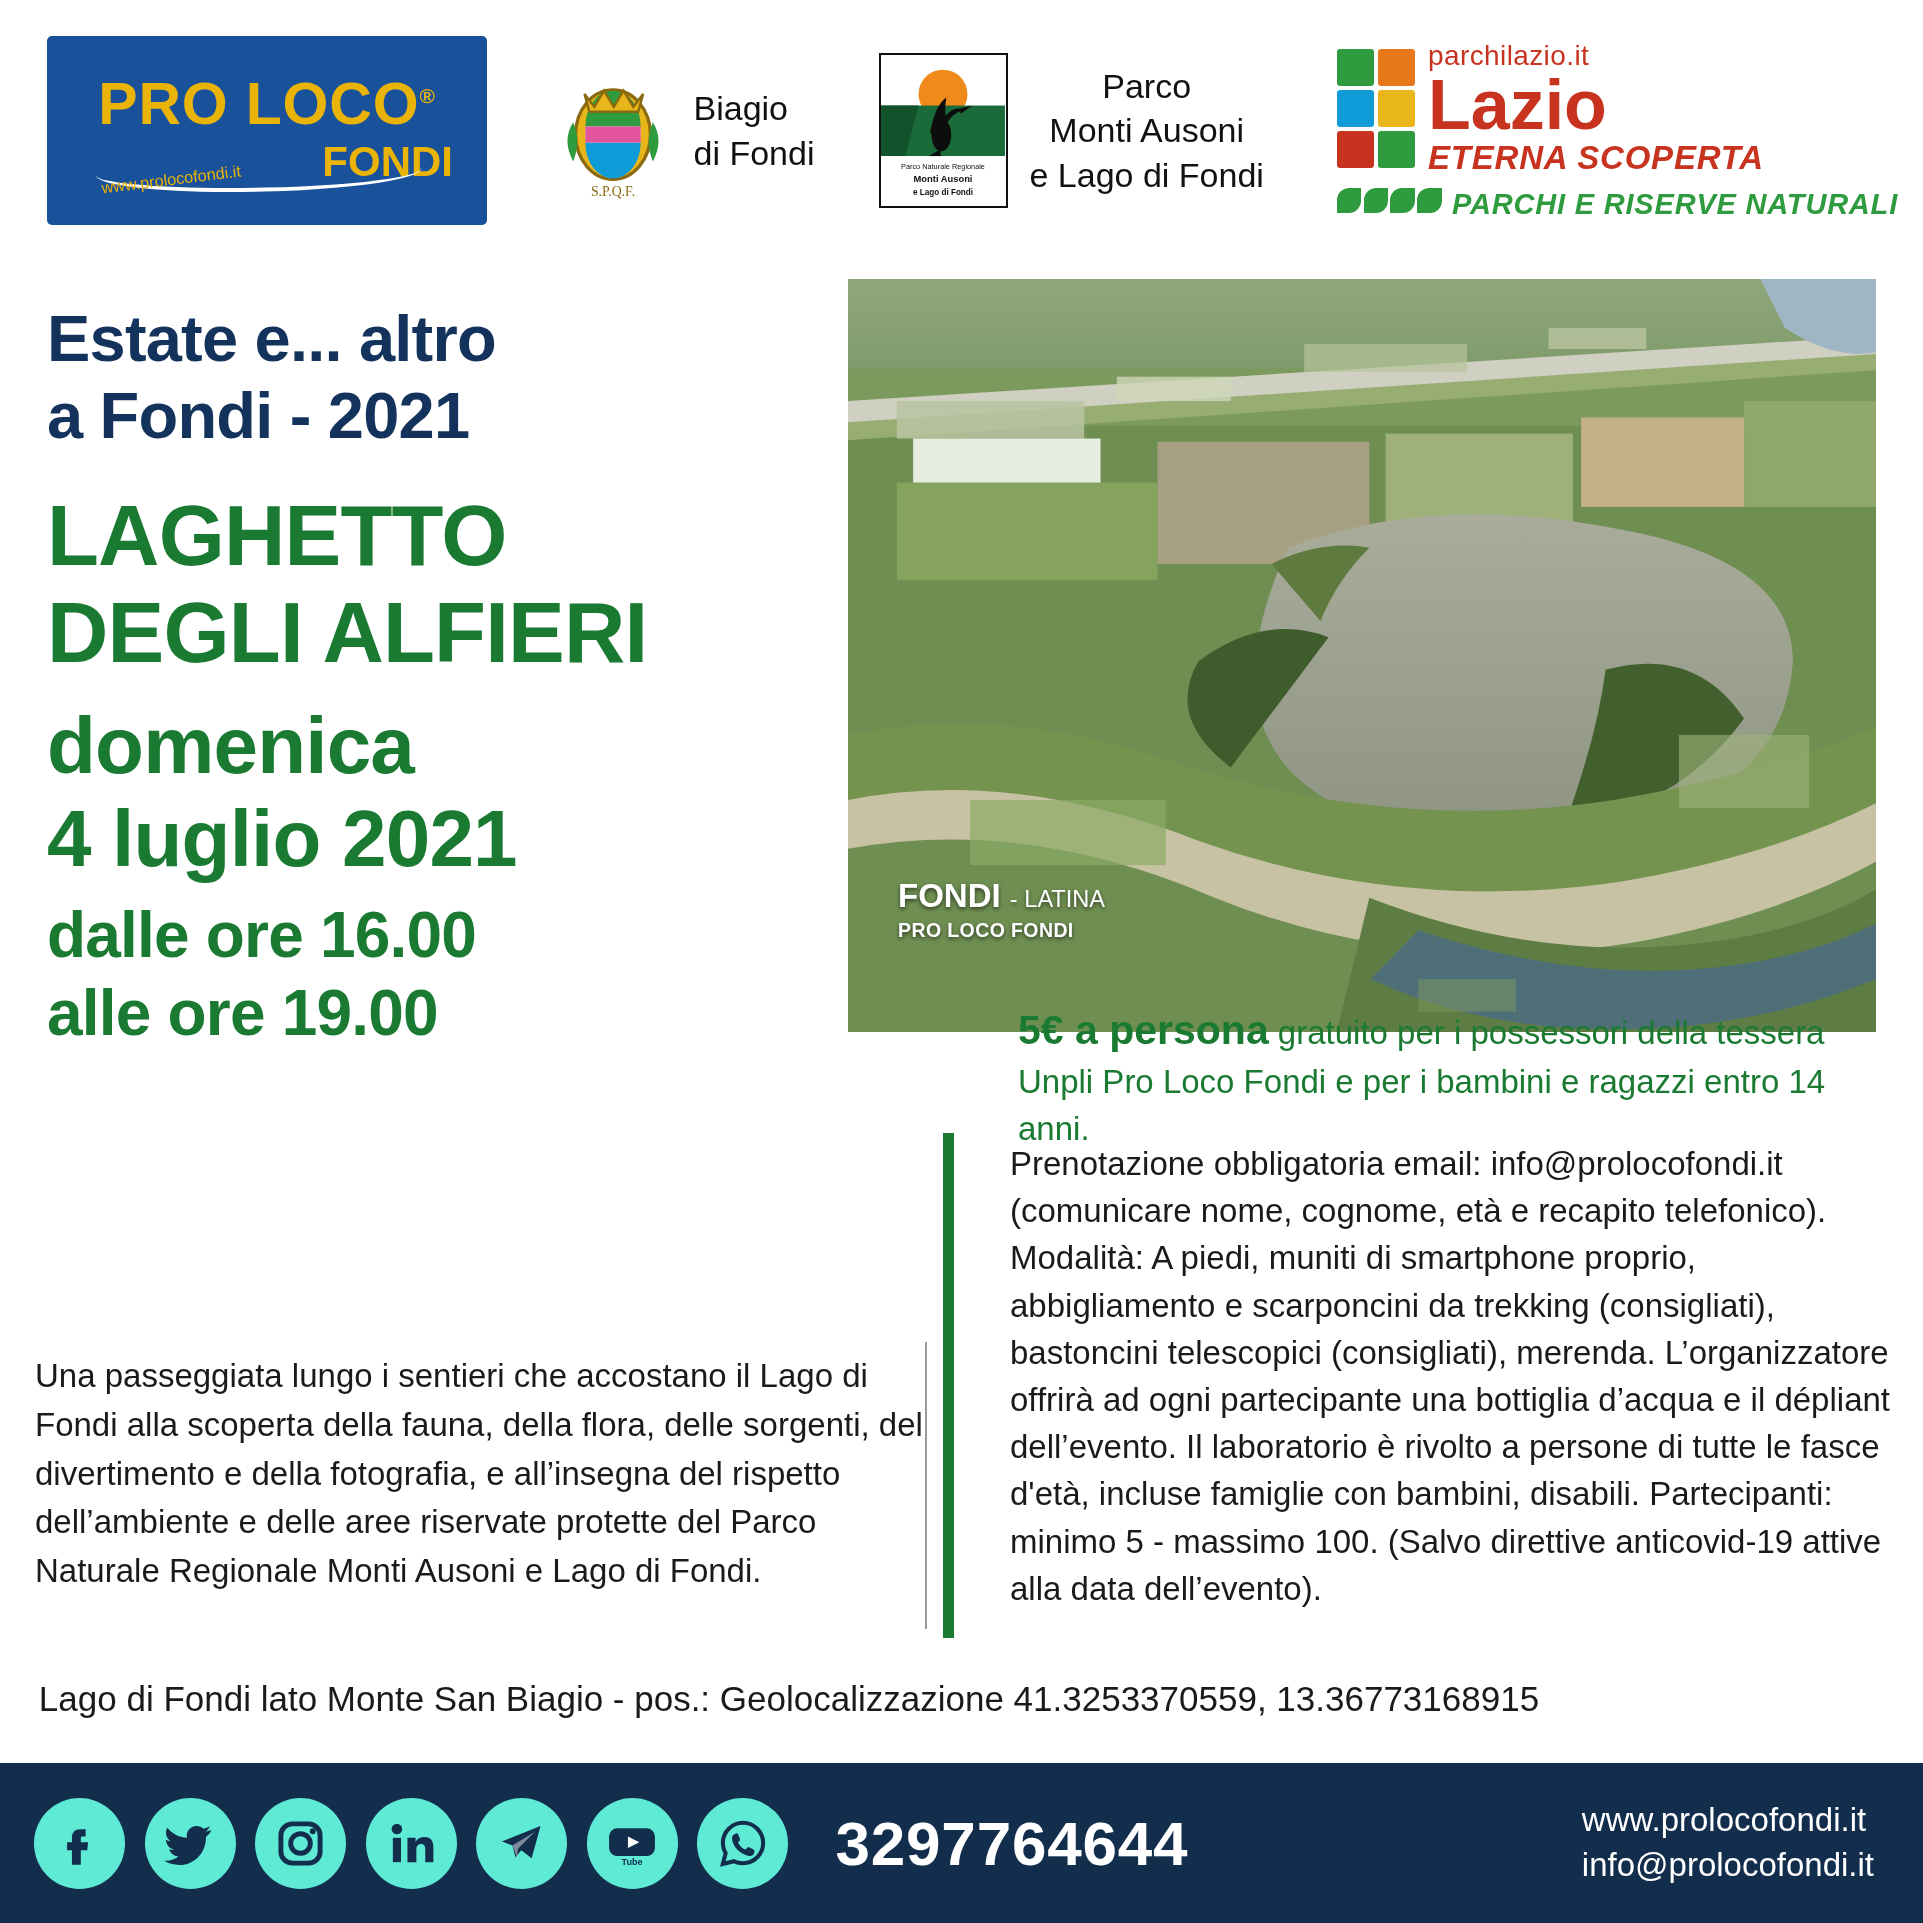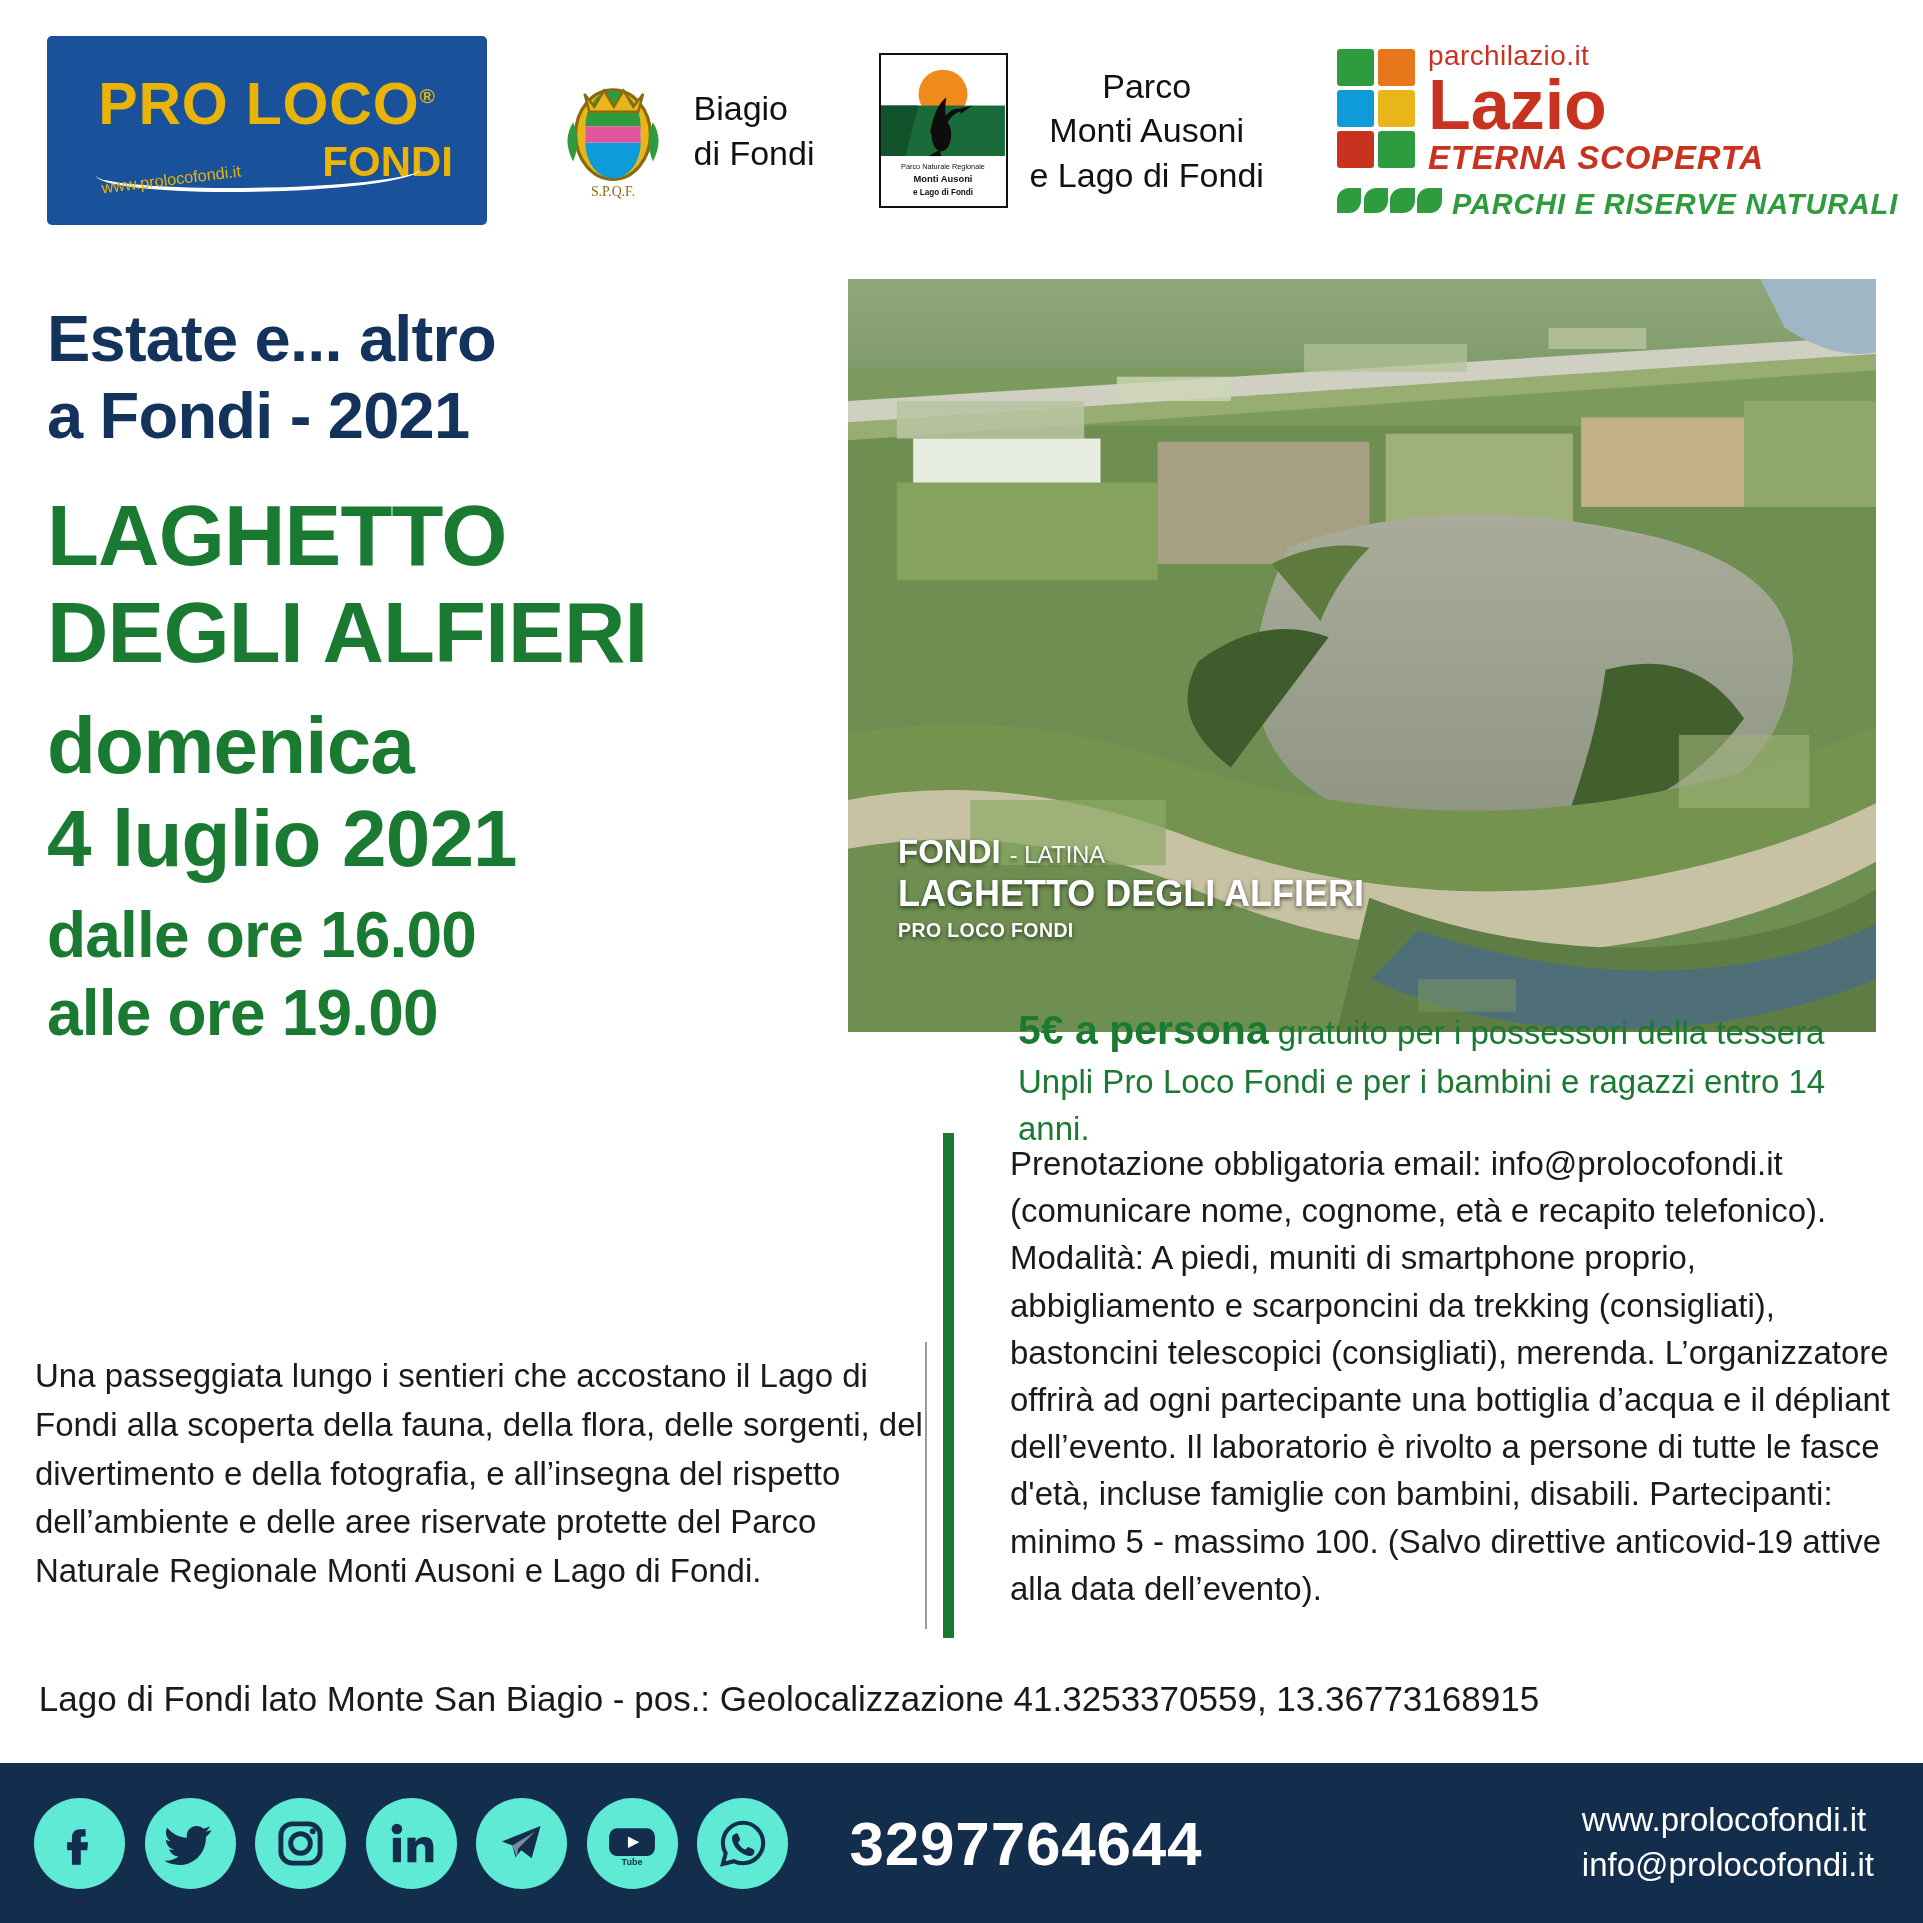--- a/index.html
+++ b/index.html
@@ -263,21 +263,21 @@
   .social {
     width: 91px; height: 91px;
     border-radius: 50%;
     background: #5eead4;
     margin-right: 19.5px;
     display: flex; align-items: center; justify-content: center;
     position: relative;
   }
   .social svg { display:block; }
   .phone {
-    margin-left: 42px;
+    margin-left: 28px;
     color: #ffffff;
     font-size: 62px;
     font-weight: bold;
     letter-spacing: 0.8px;
   }
   .contacts {
     margin-left: auto;
     margin-right: 49px;
     color: #ffffff;
     font-size: 33px;
@@ -432,21 +432,20 @@
     <path d="M700 800 q180 60 340 48 q130 -10 222 -56 L1262 860 q-120 50 -260 60 q-210 12 -360 -60z" fill="#4a6a8a" opacity=".75"></path>
     <rect x="150" y="640" width="240" height="80" fill="#8aa965" opacity=".7"></rect>
     <rect x="1020" y="560" width="160" height="90" fill="#9fb27a" opacity=".6"></rect>
     <rect x="700" y="860" width="120" height="40" fill="#7c9a5e" opacity=".5"></rect>
   </svg>
   <div class="photo-caption">
     <div class="cap-1">
       <span style="font-size:33px;font-weight:bold">FONDI</span>
       <span>- LATINA</span>
     </div>
-    <div class="cap-2">LAGHETTO DEGLI ALFIERI</div>
     <div class="cap-3">PRO LOCO FONDI</div>
   </div>
 </div>
 
 <div class="price-block">
   <span class="price-strong">5€ a persona</span>
   <span>gratuito per i possessori della tessera Unpli Pro Loco Fondi e per i bambini e ragazzi entro 14 anni.</span>
 </div>
 
 <div class="green-bar"></div>

